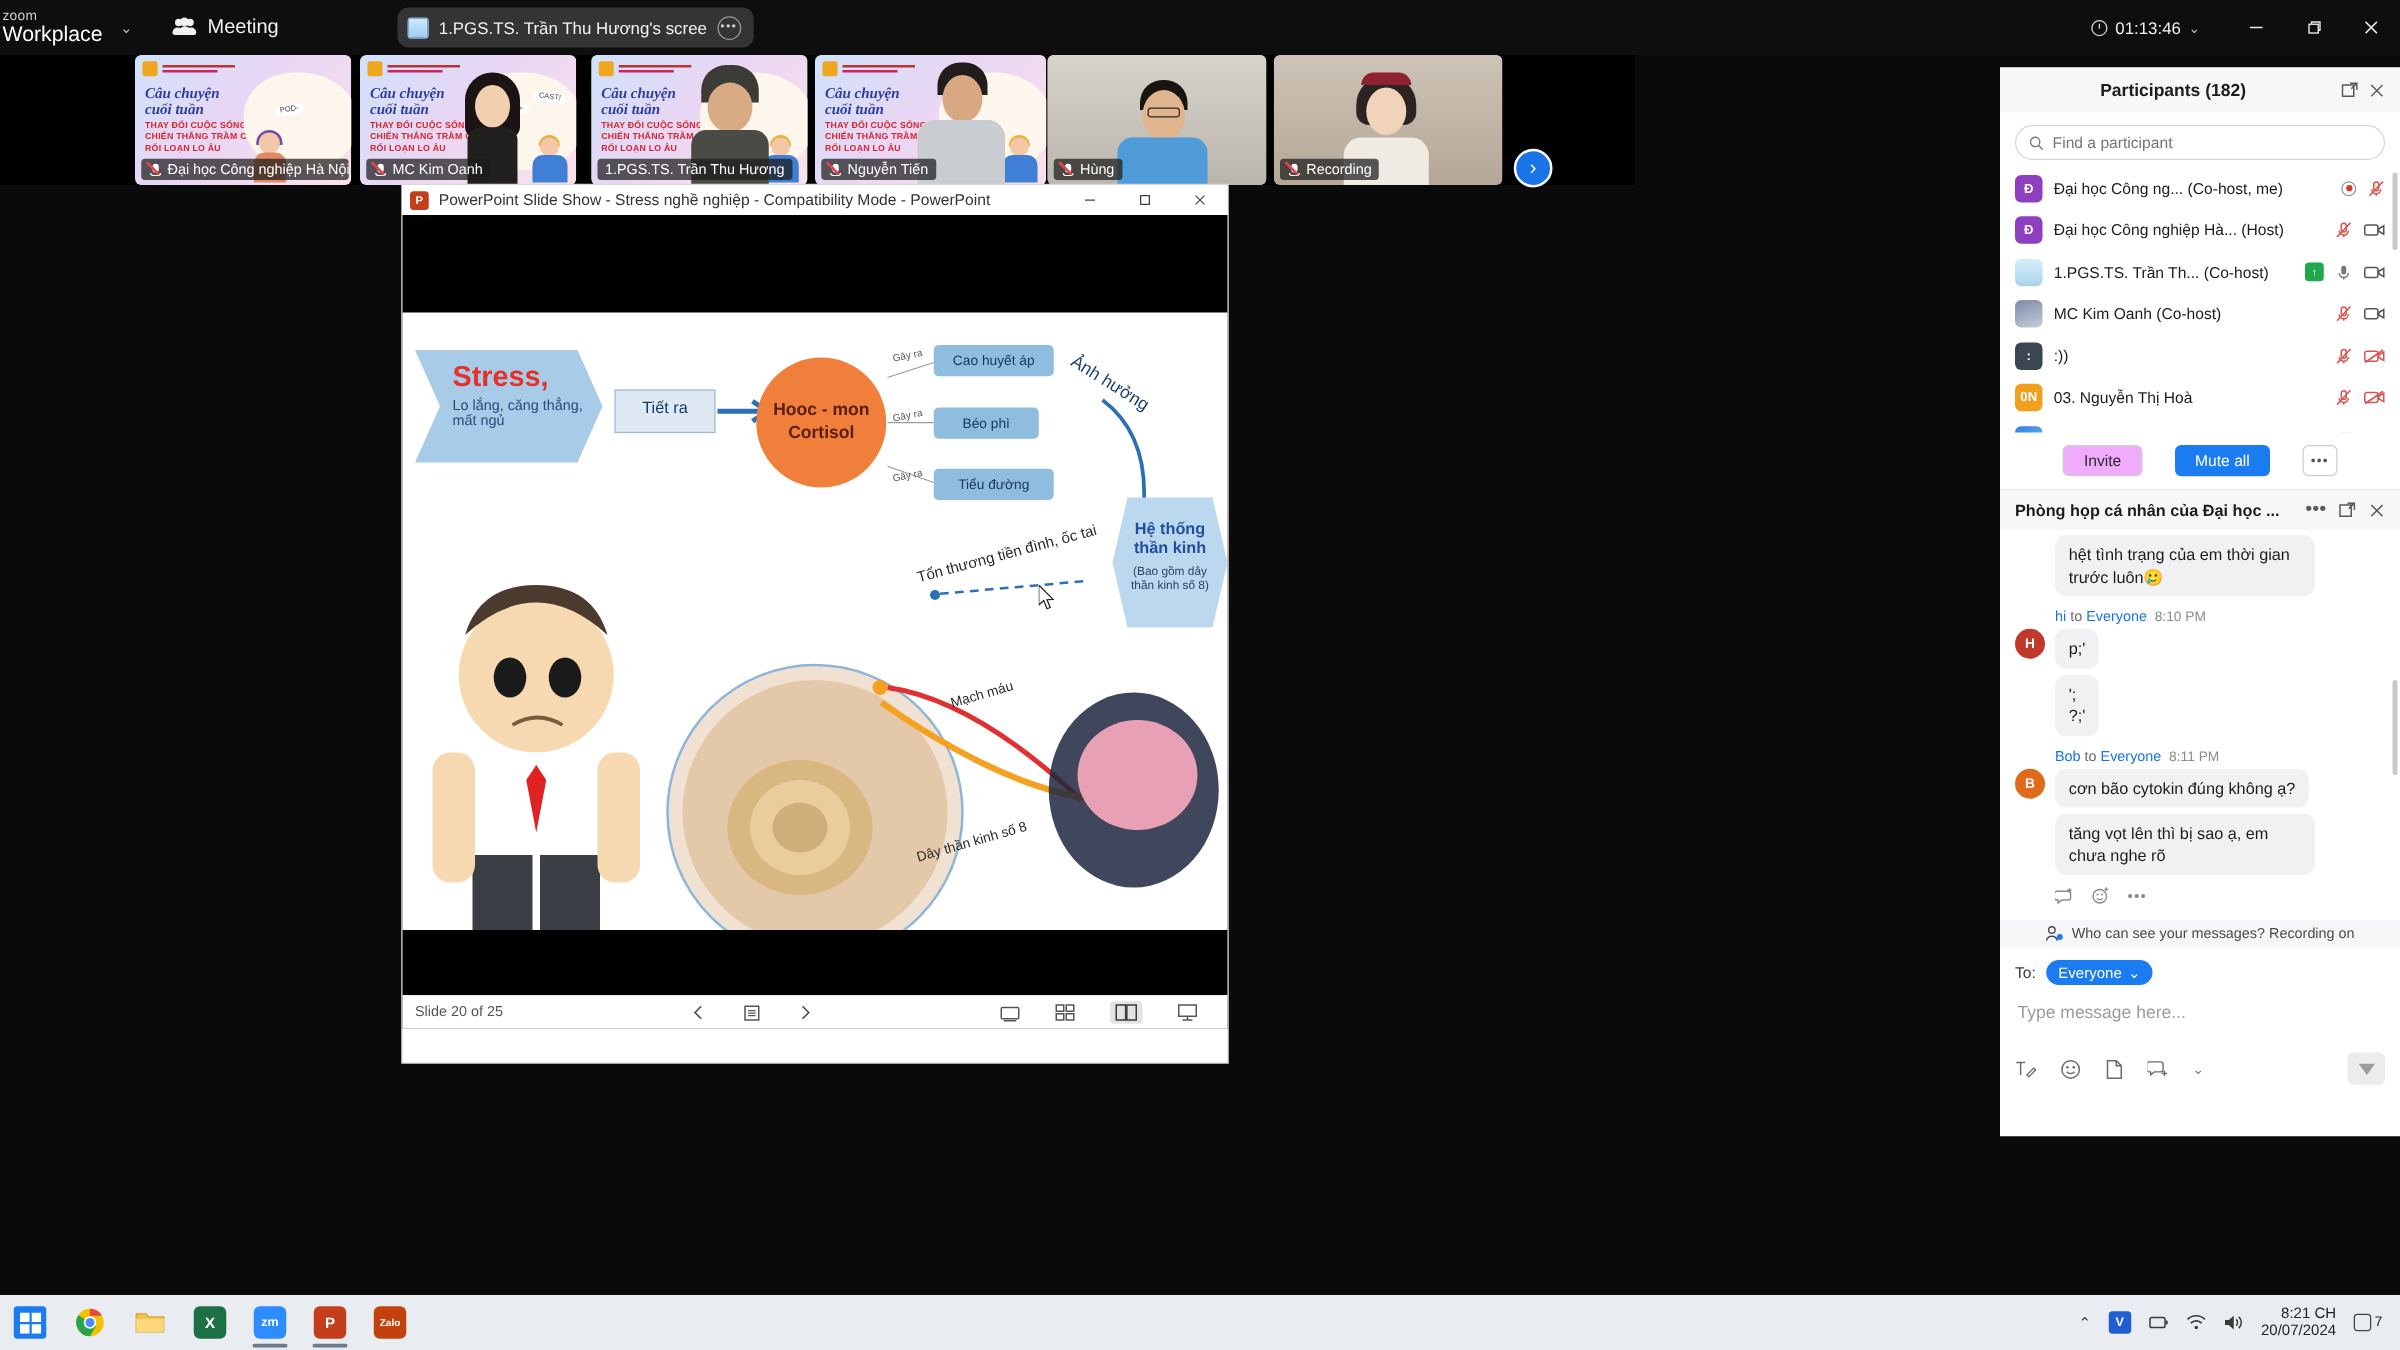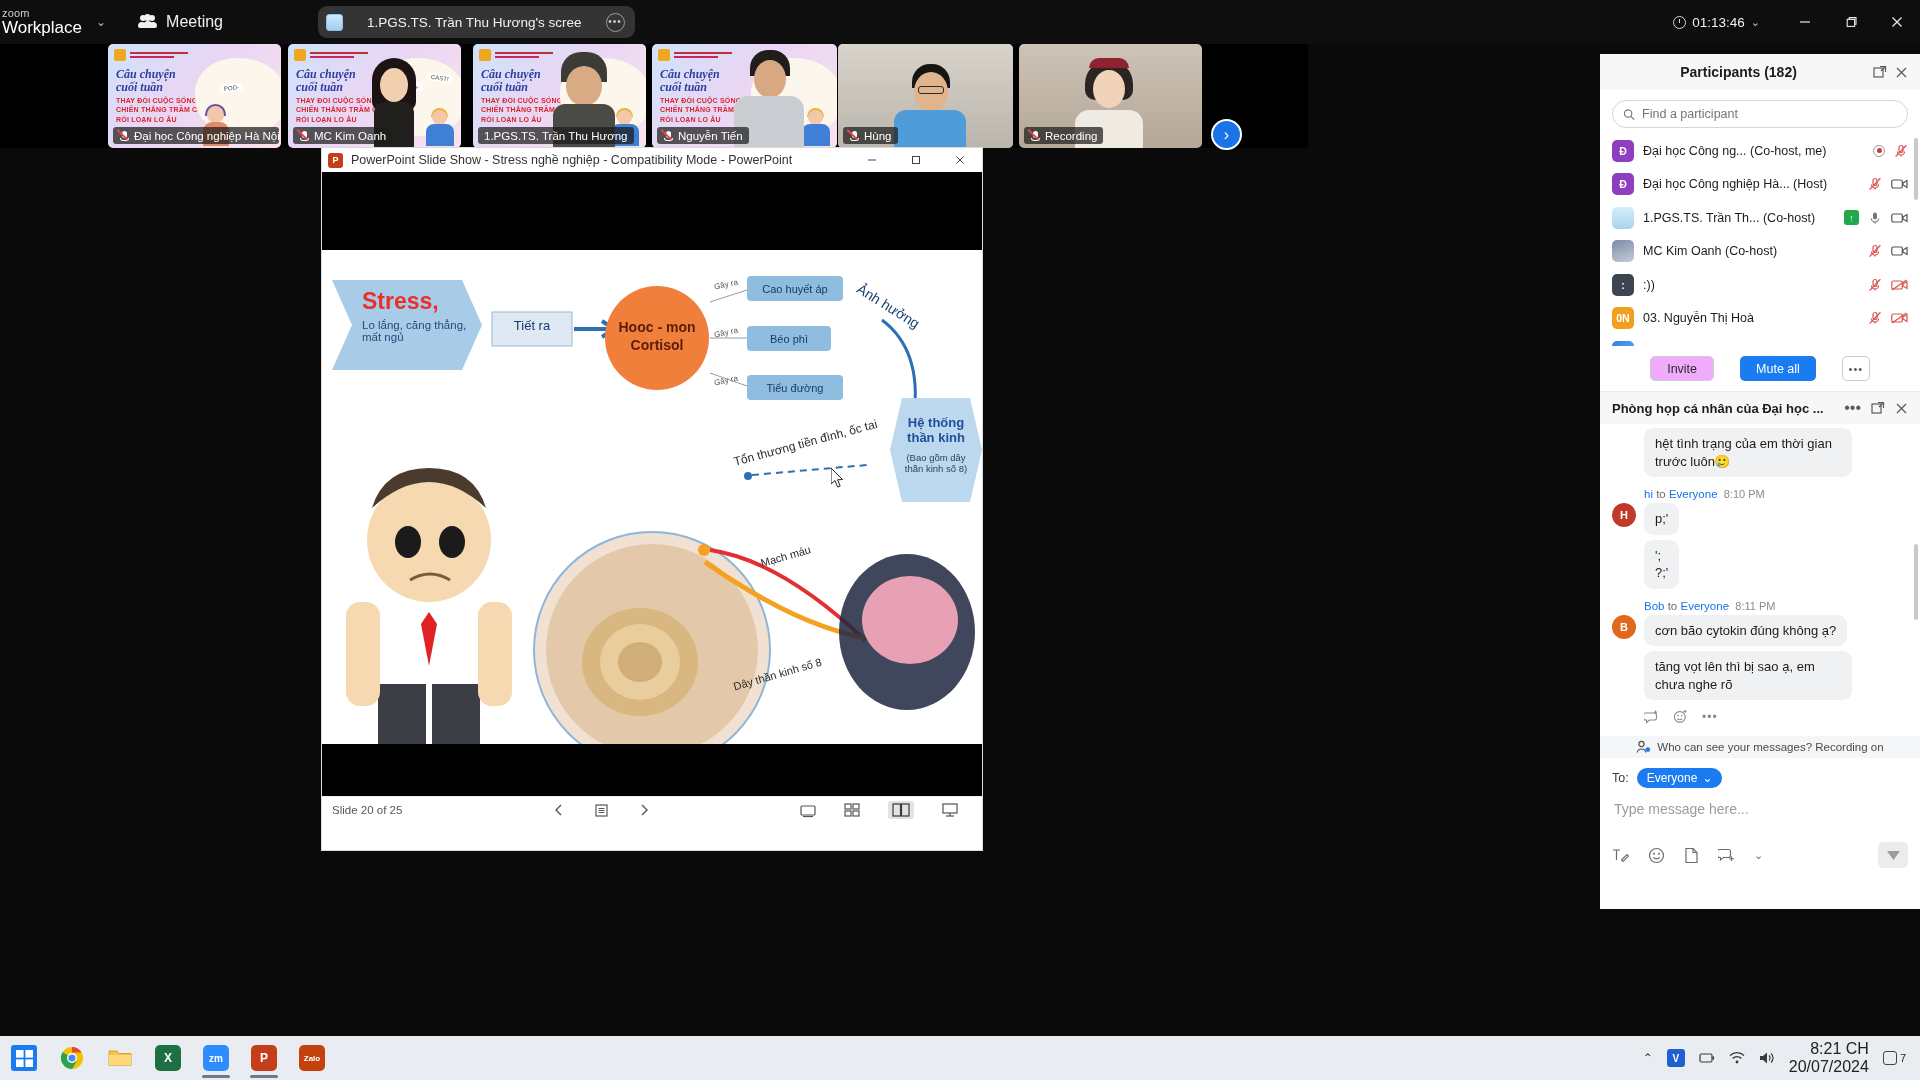--- a/index.html
+++ b/index.html
@@ -26,21 +26,21 @@
   .people-icon i.h1{ width:6px;height:6px; left:2px; top:1px;}
   .people-icon i.h2{ width:6px;height:6px; left:11px; top:1px;}
   .people-icon i.h3{ width:7px;height:7px; left:6px; top:0px;}
   .people-icon i.b1{ width:8px;height:6px; left:0px; top:8px; border-radius:4px 4px 2px 2px;}
   .people-icon i.b2{ width:8px;height:6px; left:11px; top:8px; border-radius:4px 4px 2px 2px;}
   .people-icon i.b3{ width:10px;height:7px; left:5px; top:7px; border-radius:5px 5px 2px 2px;}
 
   .share-pill {
     position: absolute; left: 318px; top: 6px; height: 32px;
     background: #343434; border-radius: 9px; display: flex; align-items: center;
-    padding: 0 10px 0 8px; gap: 24px;
+    padding: 0 10px 0 8px; gap: 8px;
   }
   .share-pill .sq { width: 17px; height: 17px; border-radius: 3px;
     background: linear-gradient(180deg,#cfe8fb,#9ecdf1); border: 1px solid #8fc2e8;}
   .share-pill .txt { font-size: 13.5px; color: #f2f2f2; white-space: nowrap; }
   .share-pill .dots {
     width: 19px; height: 19px; border-radius: 50%; border: 1px solid #9a9a9a;
     color: #cfcfcf; font-size: 10px; display:flex; align-items:center; justify-content:center;
     letter-spacing:1px; line-height:1;
   }
 
@@ -177,21 +177,21 @@
   .type-area{font-size:14px;color:#9b9b9b;padding:13px 2px 0;}
   .compose-tools{position:absolute;left:12px;bottom:14px;right:12px;display:flex;align-items:center;gap:19px;color:#6b6b6b;}
   .send-btn{margin-left:auto;width:30px;height:26px;border-radius:5px;background:#ececec;display:flex;align-items:center;justify-content:center;color:#9c9c9c;}
 
   
   .taskbar{position:absolute;left:0;bottom:0;width:1920px;height:44px;background:#e9edf2;display:flex;align-items:center;}
   .tb-item{width:48px;height:44px;display:flex;align-items:center;justify-content:center;position:relative;}
   .tb-item .glyph{width:26px;height:26px;border-radius:5px;display:flex;align-items:center;justify-content:center;color:#fff;font-size:12px;font-weight:700;}
   .tb-item.active::after{content:"";position:absolute;left:10px;right:10px;bottom:2px;height:3px;border-radius:2px;background:#6b7a8c;}
   .tray{margin-left:auto;display:flex;align-items:center;gap:14px;padding-right:14px;color:#3a3a3a;font-size:12px;}
-  .tray .clockbox{text-align:right;line-height:1.15;font-size:16px;color:#222;}
+  .tray .clockbox{text-align:right;line-height:1.15;font-size:12px;color:#222;}
   .vn-badge{width:18px;height:18px;border-radius:3px;background:#1f5fd0;color:#fff;font-size:10px;font-weight:700;display:flex;align-items:center;justify-content:center;}
   .notif{width:14px;height:14px;border-radius:3px;border:1.5px solid #444;}
 </style>
 </head>
 <body>
 
 <div id="app">
 
   <div class="titlebar">
     <div class="zm-logo">

